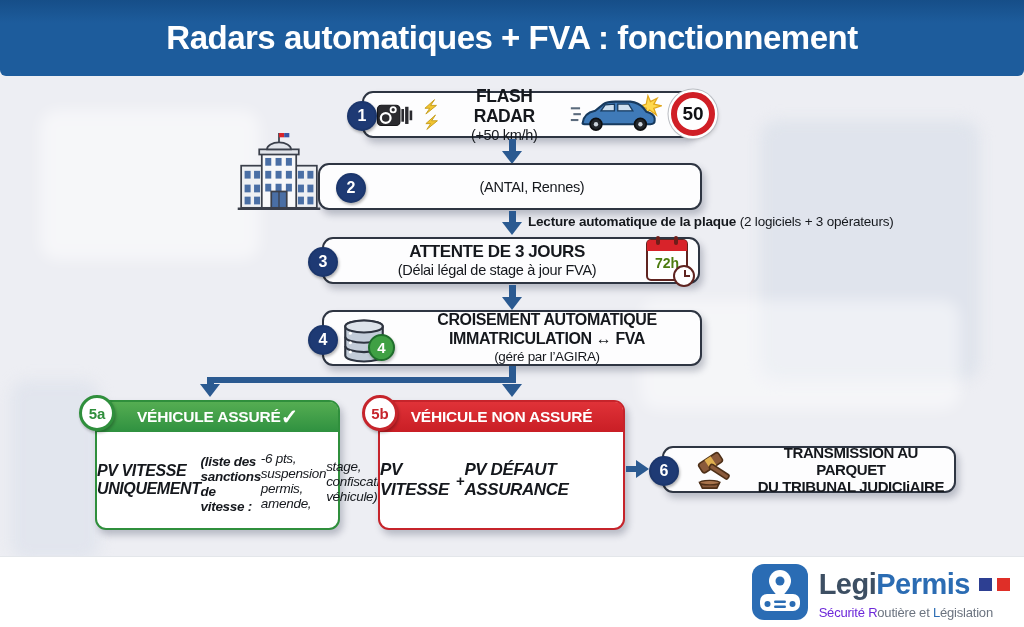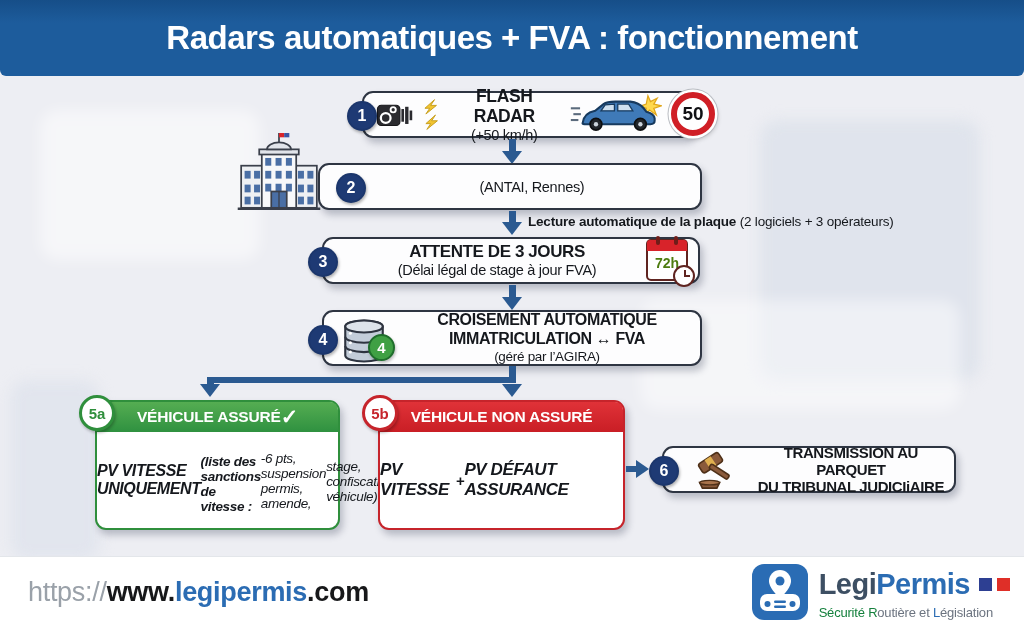--- a/index.html
+++ b/index.html
@@ -61,21 +61,21 @@
   .url .p2{color:#17181a;font-weight:600;}
   .url .p3{color:#2b6cb3;font-weight:700;}
   .logo{position:absolute;right:14px;top:7px;display:flex;align-items:flex-start;gap:11px;}
   .logosq{width:56px;height:56px;border-radius:12px;background:#2a6cb4;position:relative;}
   .brand{font-size:29px;font-weight:700;letter-spacing:-0.5px;line-height:1;display:flex;align-items:center;gap:7px;margin-top:6px;}
   .brand .legi{color:#3d4f63;}
   .brand .permis{color:#2b6cb3;}
   .flag{display:flex;gap:5px;margin-left:2px;}
   .flag i{width:13px;height:13px;display:block;}
   .tag{font-size:13px;letter-spacing:-0.2px;color:#6c7480;margin-top:6px;}
-  .tag .red{color:#15803d;}
+  .tag .red{color:#6d28d9;}
   .tag .blue{color:#2b6cb3;}
 </style>
 </head>
 <body>
 
 <div class="stage">
 
   <div class="blob" style="left:40px;top:110px;width:220px;height:150px;background:rgba(255,255,255,.5);"></div>
   <div class="blob" style="left:760px;top:120px;width:220px;height:260px;background:rgba(214,220,232,.55);"></div>
   <div class="blob" style="left:640px;top:300px;width:320px;height:110px;background:rgba(255,255,255,.45);"></div>
@@ -253,23 +253,20 @@
       <path d="M4,35 h22 l-3,6 H7 Z" fill="#8a5a3b" stroke="#4e3018" stroke-width="1.8"></path>
       <ellipse cx="15" cy="35" rx="11" ry="2.5" fill="#a9744c" stroke="#4e3018" stroke-width="1.5"></ellipse>
     </svg>
     <div>
       <div class="t1" style="font-size:15px;">TRANSMISSION AU PARQUET</div>
       <div class="t1" style="font-size:15px;">DU TRIBUNAL JUDICIiAIRE</div>
     </div>
   </div>
 
   <div class="ftr">
-    <div class="url">
-      <span class="p1">https://</span><span class="p2">www.</span><span class="p3">legipermis</span><span class="p2">.com</span>
-    </div>
     <div class="logo">
       <div class="logosq">
         <svg width="56" height="56" viewBox="0 0 56 56">
           <path d="M28,6 a11,11 0 0 1 11,11 c0,8 -11,17 -11,17 s-11,-9 -11,-17 a11,11 0 0 1 11,-11 Z" fill="#fff"></path>
           <circle cx="28" cy="17" r="4.5" fill="#2a6cb4"></circle>
           <rect x="8" y="30" width="40" height="17" rx="7" fill="#fff"></rect>
           <circle cx="15.5" cy="40" r="3" fill="#2a6cb4"></circle>
             <circle cx="40.5" cy="40" r="3" fill="#2a6cb4"></circle>
           <rect x="22" y="36.5" width="12" height="2.6" rx="1.3" fill="#2a6cb4"></rect>
           <rect x="22" y="41.5" width="12" height="2.6" rx="1.3" fill="#2a6cb4"></rect>

